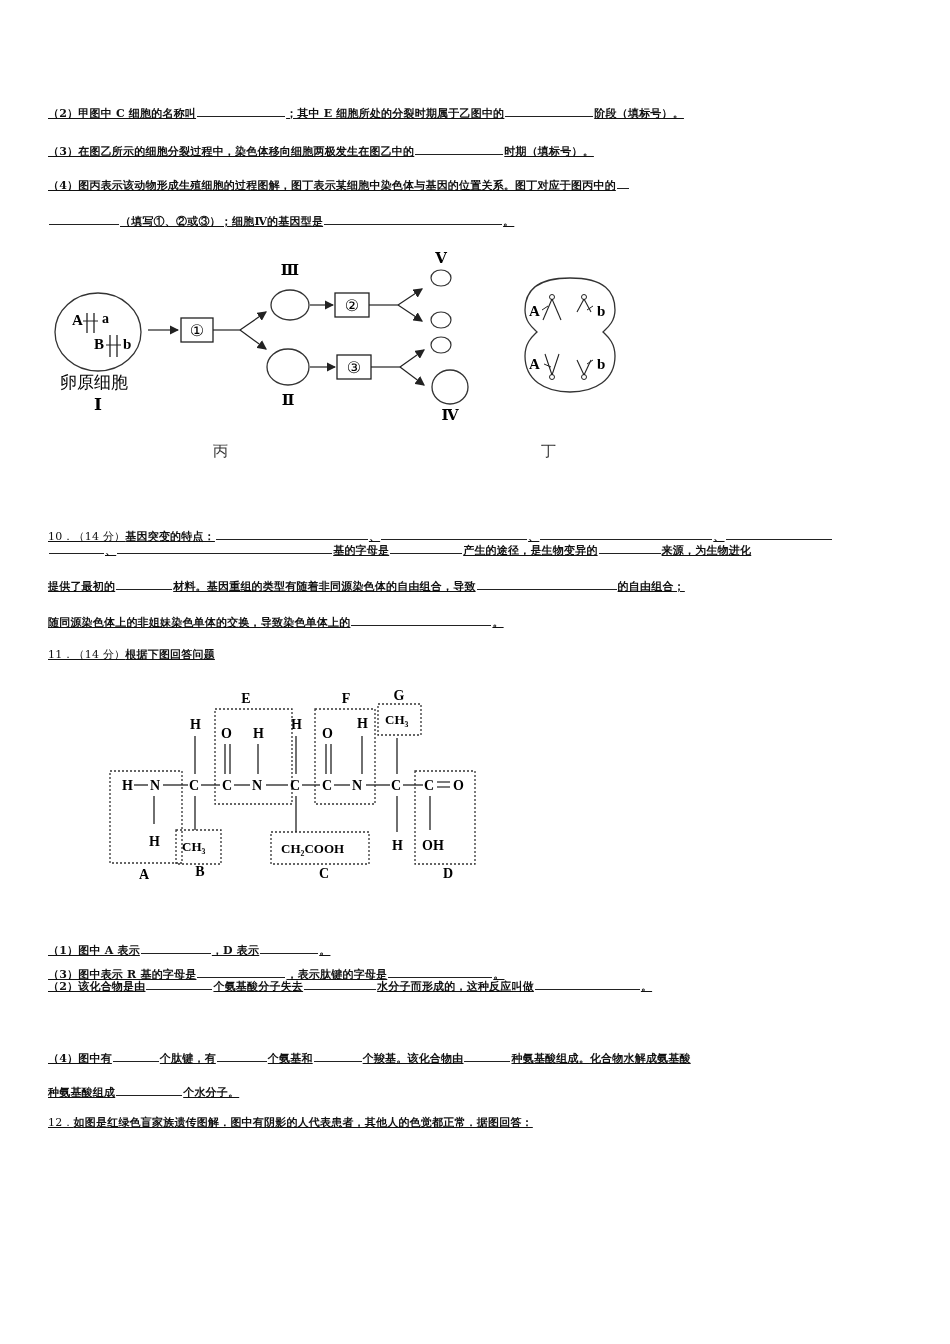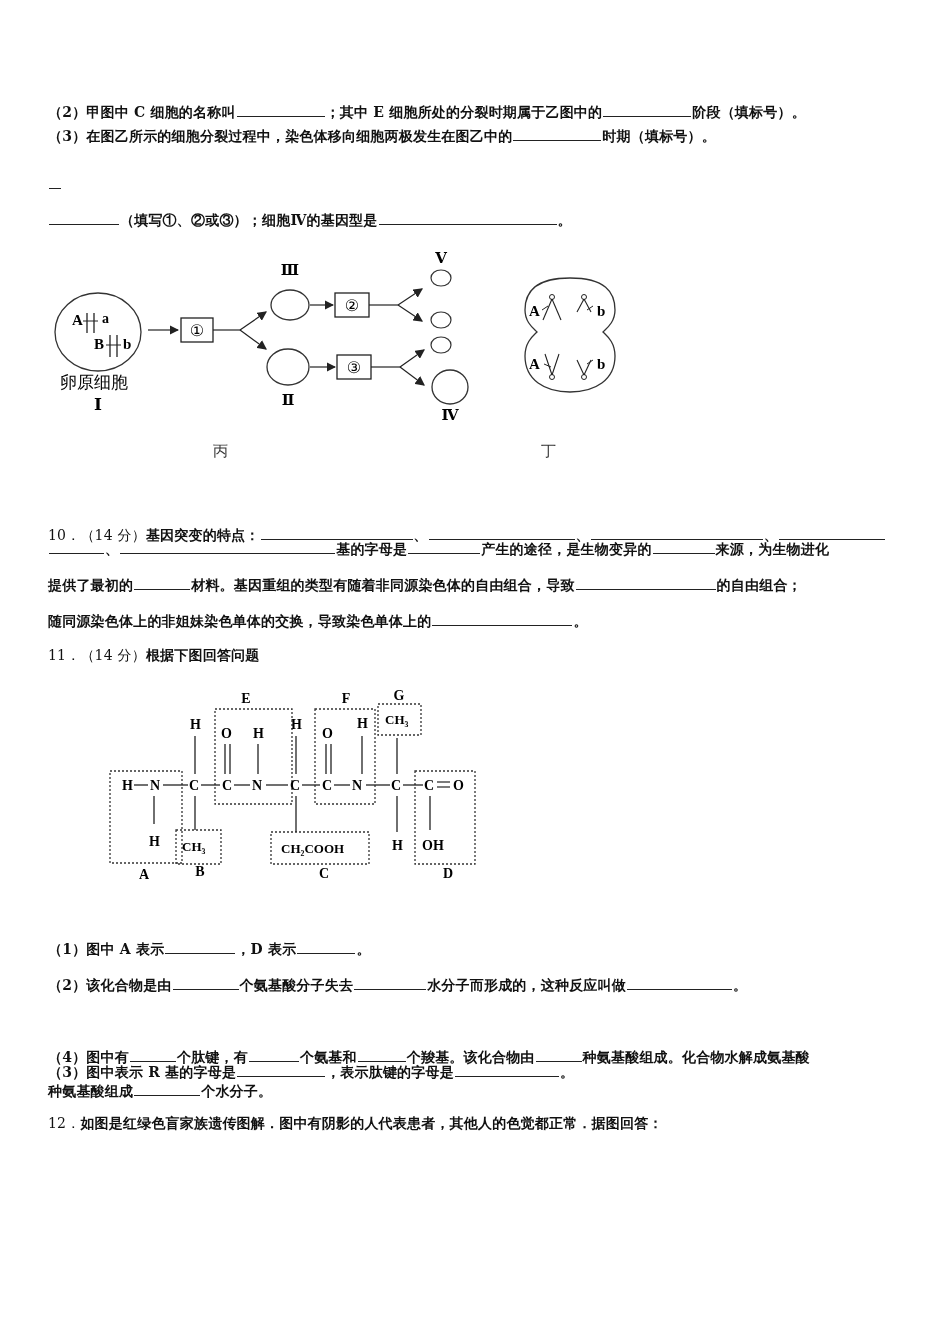--- a/index.html
+++ b/index.html
@@ -1,35 +1,35 @@
 <!DOCTYPE html>
 <html><head>
 <meta charset="utf-8">
 <style>
   html, body { margin:0; padding:0; background:#ffffff; }
   body { width:950px; height:1344px; position:relative; overflow:hidden;
          font-family:"DejaVu Serif","Liberation Serif",serif; color:#111; }
-  .line { position:absolute; left:48px; font-size:14px; font-weight:bold; white-space:nowrap; letter-spacing:0.2px; }
+  .line { position:absolute; left:48px; font-size:11px; font-weight:bold; white-space:nowrap; letter-spacing:0.2px;text-decoration:underline; }
   .num { font-weight:normal; }
   .blank { display:inline-block; border-bottom:1.2px solid #222; height:14px; vertical-align:baseline; margin:0 1px; }
   .fig { position:absolute; }
   svg text { font-family:"Liberation Serif","DejaVu Serif",serif; }
   .caption { position:absolute; font-size:15px; font-family:"DejaVu Sans",sans-serif; color:#333; }
 </style>
 </head>
 <body>
 
 <div class="line" style="top:102px;">
   <span>（2）甲图中 C 细胞的名称叫</span><span class="blank" style="width:88px"></span><span>；其中 E 细胞所处的分裂时期属于乙图中的</span><span class="blank" style="width:88px"></span><span>阶段（填标号）。</span>
 </div>
-<div class="line" style="top:126px;">
+<div class="line" style="top:140px;">
   <span>（3）在图乙所示的细胞分裂过程中，染色体移向细胞两极发生在图乙中的</span><span class="blank" style="width:88px"></span><span>时期（填标号）。</span>
 </div>
 <div class="line" style="top:174px;">
-  <span class="blank" style="width:12px"></span>
+  <span>（4）图丙表示该动物形成生殖细胞的过程图解，图丁表示某细胞中染色体与基因的位置关系。图丁对应于图丙中的</span><span class="blank" style="width:12px"></span>
 </div>
 <div class="line" style="top:210px;">
   <span class="blank" style="width:70px"></span><span>（填写①、②或③）；细胞Ⅳ的基因型是</span><span class="blank" style="width:178px"></span><span>。</span>
 </div>
 
 <div class="fig" style="left:50px; top:245px; width:440px; height:180px;">
   <svg width="440" height="180" viewBox="0 0 440 180">
     <defs>
       <marker id="arr" markerWidth="8" markerHeight="8" refX="7" refY="4" orient="auto">
         <path d="M0,0 L8,4 L0,8 z" fill="#222"></path>
@@ -198,21 +198,21 @@
     <text x="322" y="166">OH</text>
   </svg>
 </div>
 
 <div class="line" style="top:939px;">
   <span>（1）图中 A 表示</span><span class="blank" style="width:70px"></span><span>，D 表示</span><span class="blank" style="width:58px"></span><span>。</span>
 </div>
 <div class="line" style="top:975px;">
   <span>（2）该化合物是由</span><span class="blank" style="width:66px"></span><span>个氨基酸分子失去</span><span class="blank" style="width:72px"></span><span>水分子而形成的，这种反应叫做</span><span class="blank" style="width:105px"></span><span>。</span>
 </div>
-<div class="line" style="top:1062px;">
+<div class="line" style="top:963px;">
   <span>（3）图中表示 R 基的字母是</span><span class="blank" style="width:88px"></span><span>，表示肽键的字母是</span><span class="blank" style="width:104px"></span><span>。</span>
 </div>
 <div class="line" style="top:1047px;">
   <span>（4）图中有</span><span class="blank" style="width:46px"></span><span>个肽键，有</span><span class="blank" style="width:50px"></span><span>个氨基和</span><span class="blank" style="width:48px"></span><span>个羧基。该化合物由</span><span class="blank" style="width:46px"></span><span>种氨基酸组成。化合物水解成氨基酸</span>
 </div>
 <div class="line" style="top:1081px;">
   <span>种氨基酸组成</span><span class="blank" style="width:66px"></span><span>个水分子。</span>
 </div>
 
 <div class="line" style="top:1115px;">

